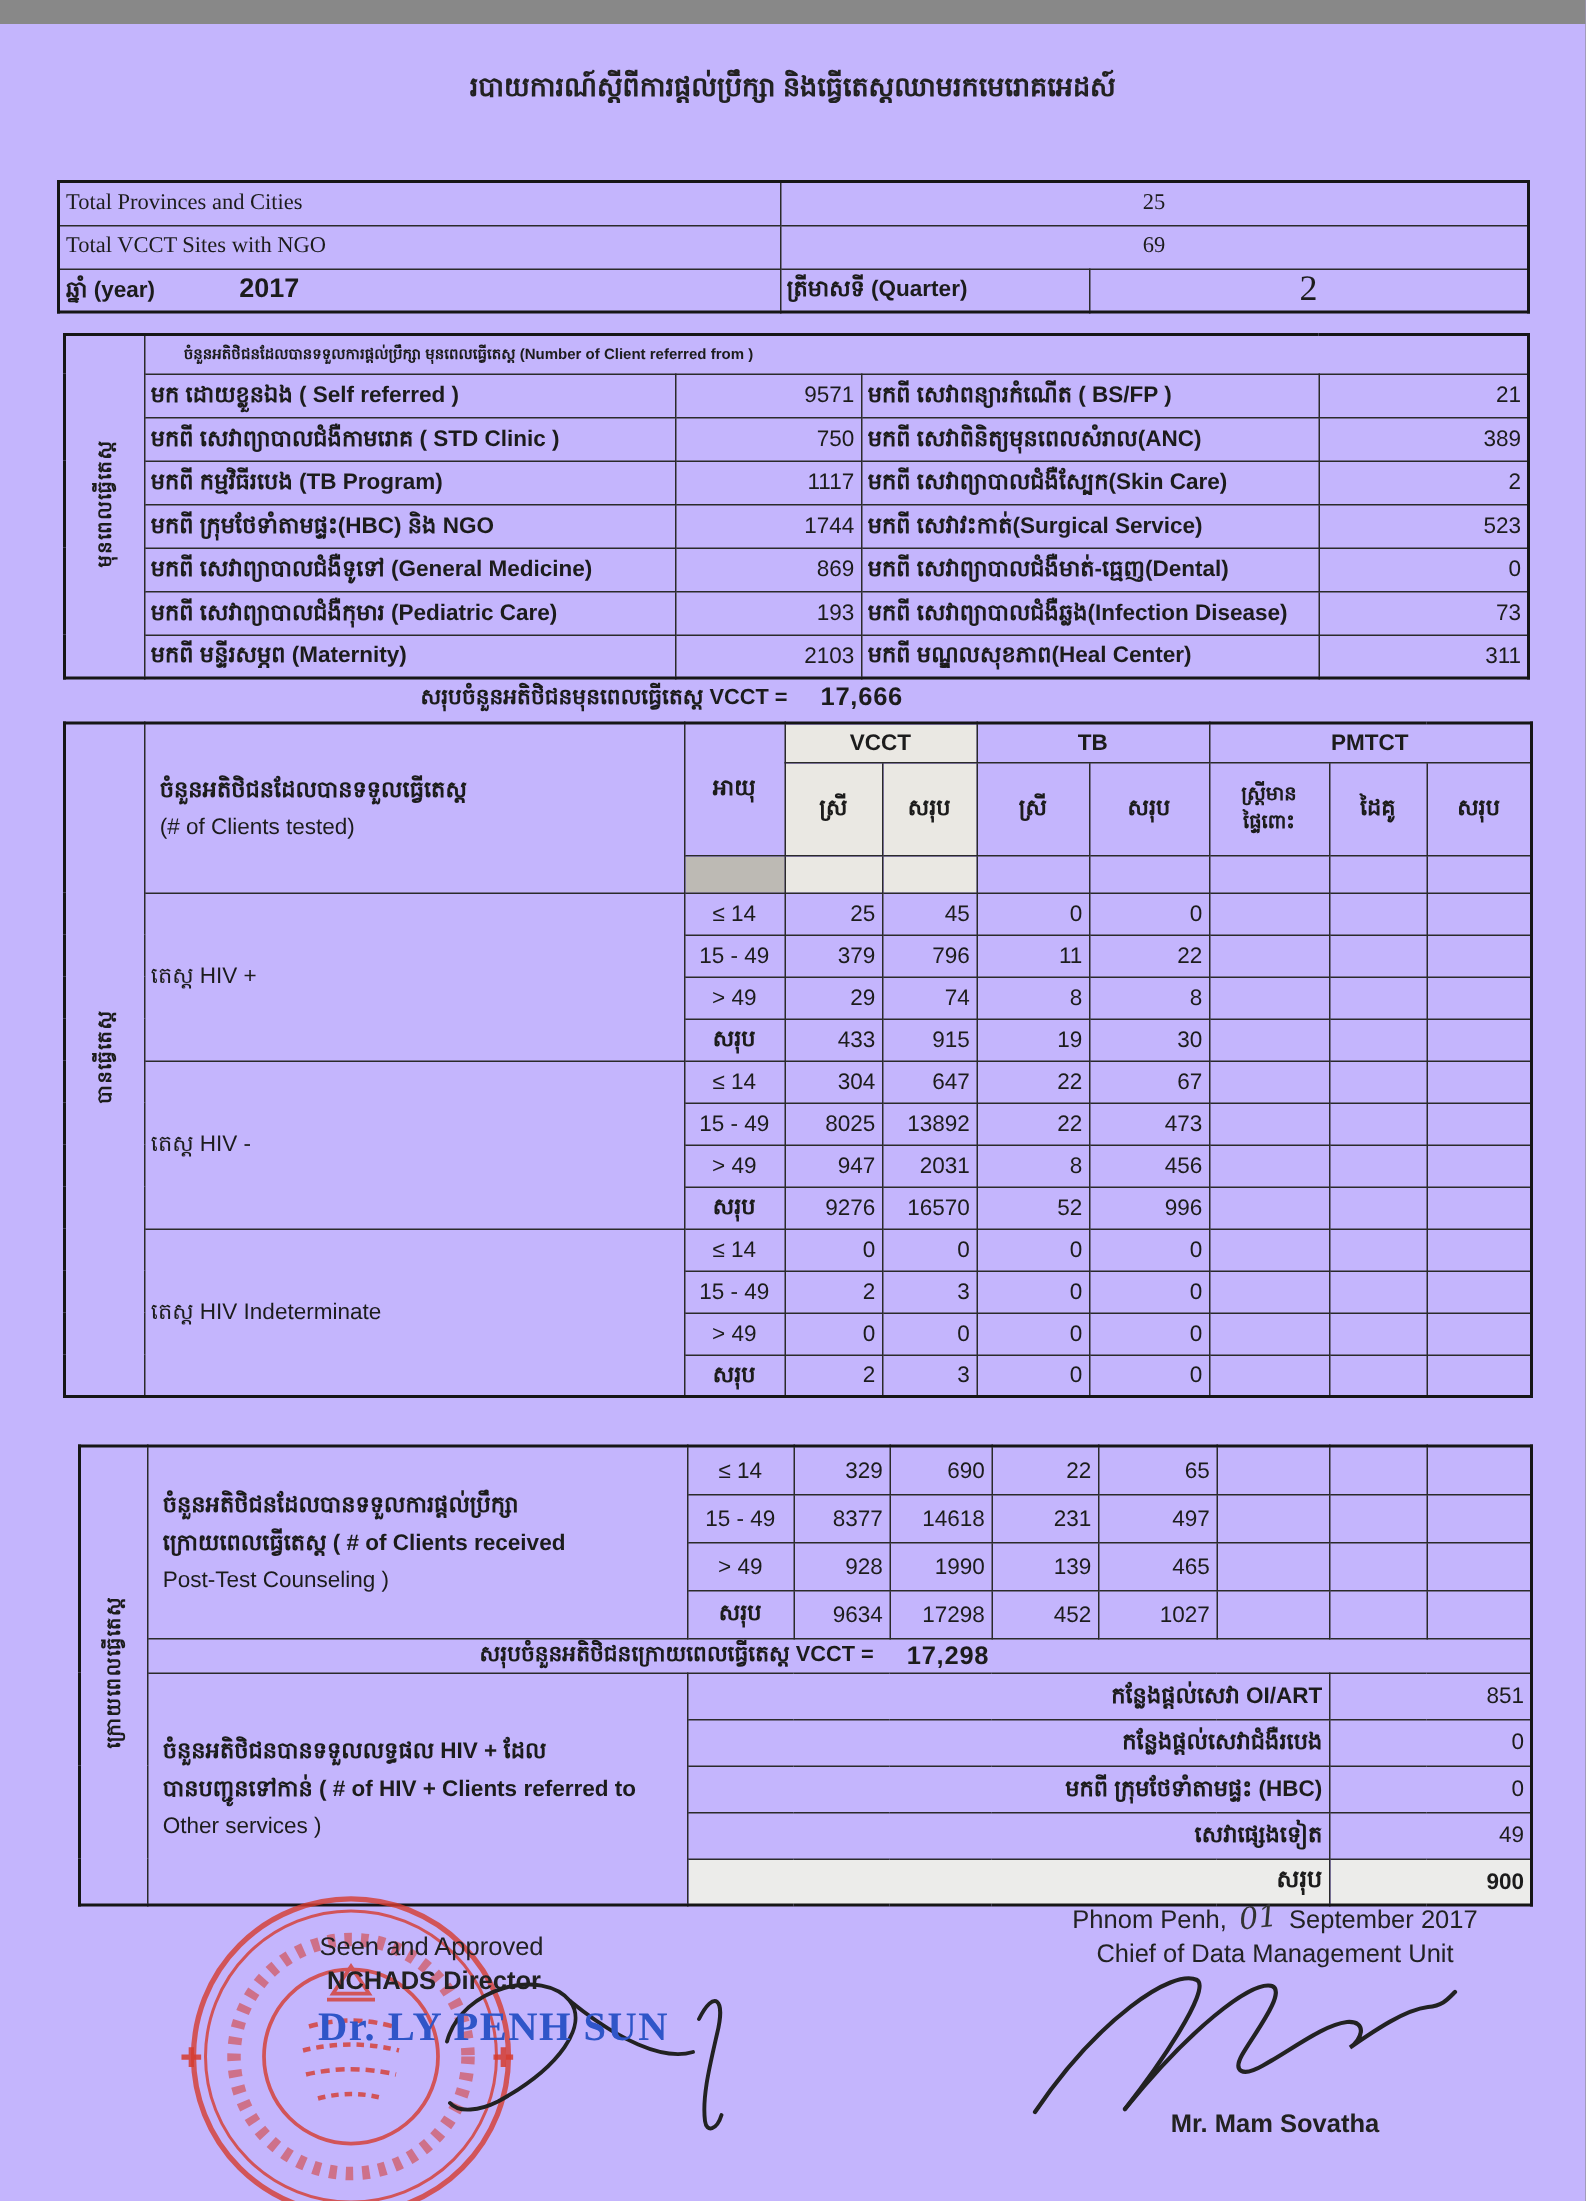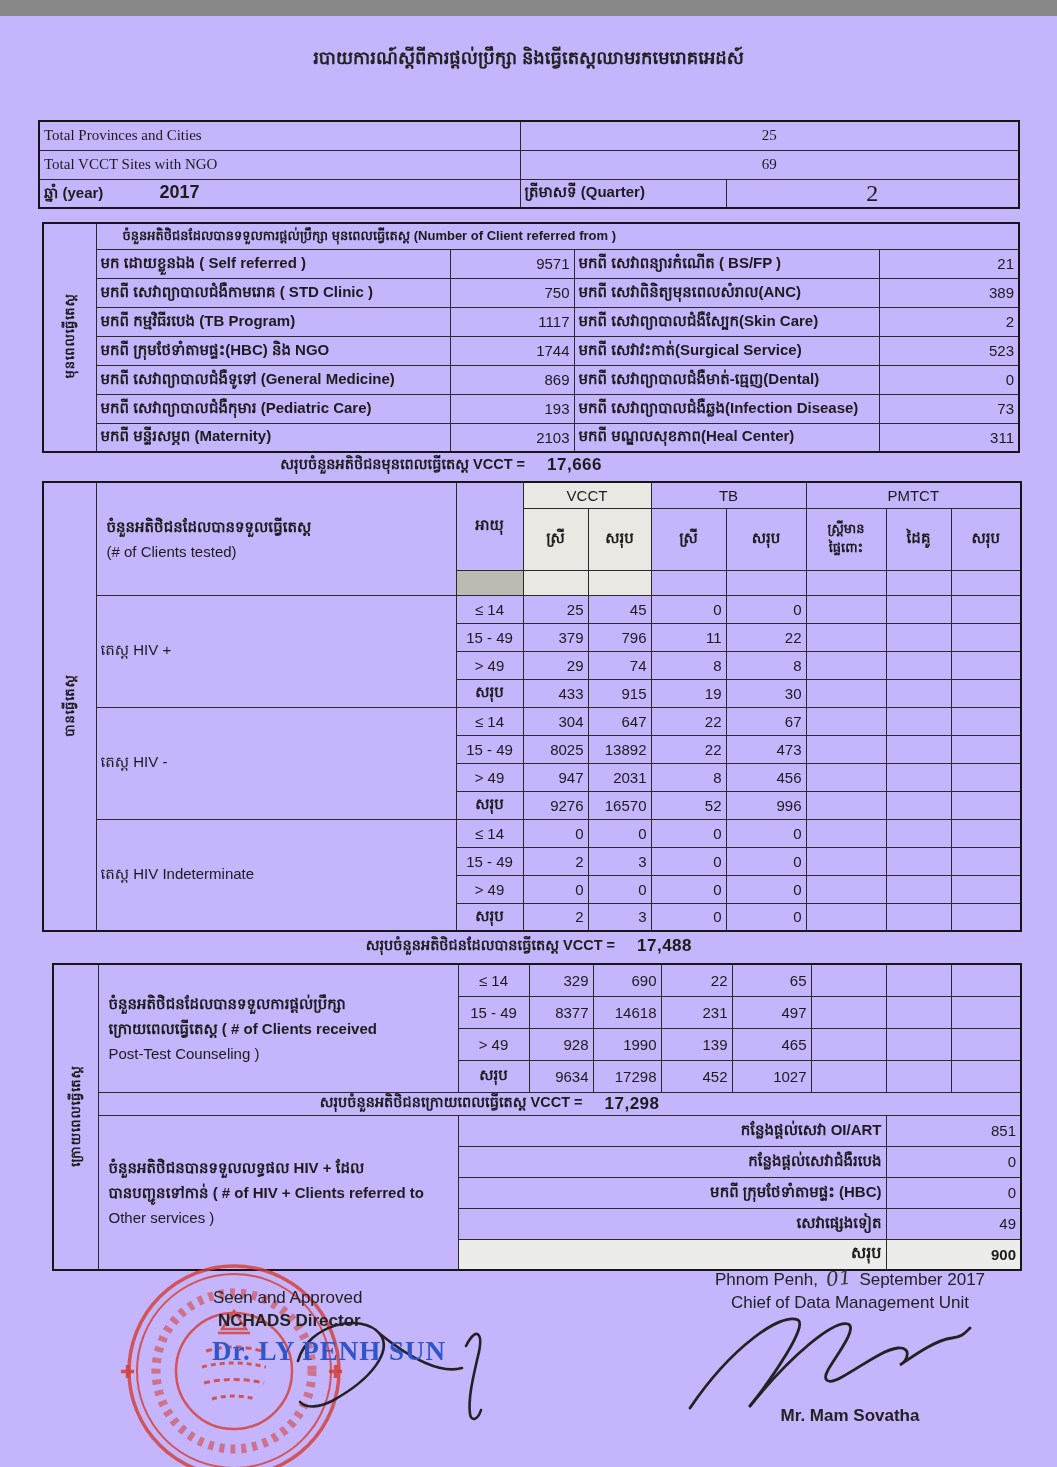--- a/index.html
+++ b/index.html
@@ -13,21 +13,21 @@
   table.t{border-collapse:collapse;table-layout:fixed;border:2.5px solid #161616;}
   table.t td{border:1.5px solid #2a2a2a;overflow:hidden;white-space:nowrap;
              padding:0 4px;box-sizing:border-box;font-size:15px;vertical-align:middle;}
   .serif{font-family:"Liberation Serif","DejaVu Serif",serif;}
   .info-label{font-size:21px;padding-left:8px;}
   .info-val{font-size:21px;text-align:center;}
   .num{text-align:right;padding-right:9px;font-size:17px;font-family:"Liberation Sans",sans-serif;}
   .sidetd{text-align:center;vertical-align:middle;}
   .vert{writing-mode:vertical-rl;transform:rotate(180deg);display:inline-block;
         font-weight:bold;font-size:13px;letter-spacing:1px;}
-  .grp{font-size:14px;font-weight:normal;}
+  .grp{font-size:14px;font-weight:bold;}
   .shade{background:#eae8e3;}
   .greycell{background:#bdbab4;}
   .blocklabel{padding-left:58px;font-weight:normal;font-size:16px;}
   .agev{text-align:center;font-size:15px;}
   .desc-line{line-height:25px;padding-left:6px;}
   .summary{display:flex;align-items:center;font-weight:bold;height:24px;}
   .summary .lab{font-size:14.5px;text-align:right;}
   .summary .val{font-size:17px;margin-left:22px;letter-spacing:.5px;}
   .s4lab{text-align:right;font-weight:bold;padding-right:10px;font-size:15px;}
   .s4val{text-align:right;padding-right:12px;font-size:17px;}
@@ -78,21 +78,21 @@
         <col style="width:354px">
         <col style="width:124px">
         <col style="width:305px">
         <col style="width:140px">
       </colgroup>
     <tbody>
         <tr style="height:26px;">
       <td class="sidetd" rowspan="8">
         <span class="vert">មុនពេលធ្វើតេស្ត</span>
       </td>
-      <td colspan="4" class="khb" style="font-size:13px;padding-left:26px;">ចំនួនអតិថិជនដែលបានទទួលការផ្តល់ប្រឹក្សា មុនពេលធ្វើតេស្ត (Number of Client referred from )</td>
+      <td colspan="4" class="khb" style="font-size:10px;padding-left:26px;">ចំនួនអតិថិជនដែលបានទទួលការផ្តល់ប្រឹក្សា មុនពេលធ្វើតេស្ត (Number of Client referred from )</td>
     </tr>
     <tr style="height:29px;">
       <td class="khb">មក ដោយខ្លួនឯង ( Self referred )</td>
       <td class="num">9571</td>
       <td class="khb">មកពី សេវាពន្យារកំណើត ( BS/FP )</td>
       <td class="num">21</td>
     </tr>
     <tr style="height:29px;">
       <td class="khb">មកពី សេវាព្យាបាលជំងឺកាមរោគ ( STD Clinic )</td>
       <td class="num">750</td>
@@ -305,24 +305,20 @@
       <td class="num">3</td>
       <td class="num">0</td>
       <td class="num">0</td>
       <td></td>
           <td></td>
           <td></td>
     </tr>
   </tbody>
     </table>
 
-  <div class="abs summary" style="left:95px;top:918px;">
-    <div class="lab" style="width:520px;">សរុបចំនួនអតិថិជនដែលបានធ្វើតេស្ត VCCT =</div>
-    <div class="val">17,488</div>
-  </div>
 
   <table class="t abs" style="left:52px;top:947px;width:968px;">
     <colgroup>
       <col style="width:45px">
         <col style="width:360px">
         <col style="width:71px">
         <col style="width:64px">
         <col style="width:68px">
       <col style="width:71px">
         <col style="width:79px">

